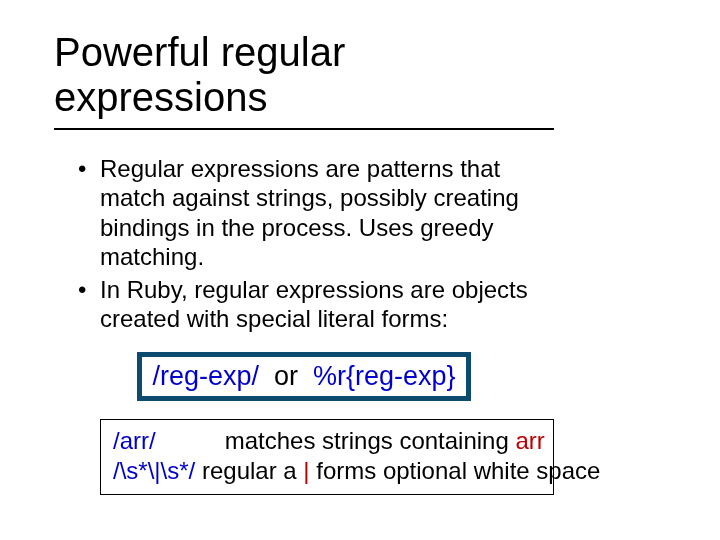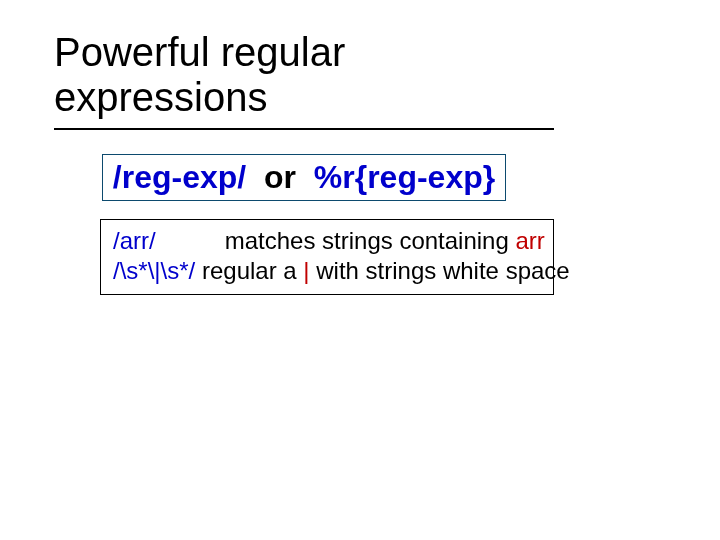--- a/index.html
+++ b/index.html
@@ -45,24 +45,23 @@
     position: absolute;
     left: 0;
     top: 0;
   }
   .syntax-box-wrap {
     text-align: center;
     margin: 18px 0 18px 0;
   }
   .syntax-box {
     display: inline-block;
-    border: 1px solid #0c4a6e;
+    border: 5px solid #0c4a6e;
     padding: 4px 10px;
-    font-size: 32px;
-    font-weight: bold;
+    font-size: 27px;
   }
   .code-blue { color: #0000cc; }
   .code-red  { color: #c00000; }
   .examples-box {
     border: 1px solid #000;
     margin: 10px 0 0 46px;
     padding: 6px 12px 8px 12px;
     font-size: 24px;
     line-height: 1.25;
   }
@@ -70,32 +69,36 @@
   .ex-pat { display: inline-block; min-width: 105px; }
 </style>
 </head>
 <body>
 
 <div class="slide">
 
   <h1 class="title">Powerful regular expressions</h1>
   <hr class="rule">
 
+  <ul class="body">
+    <li>Regular expressions are patterns that match against strings, possibly creating bindings in the process.  Uses greedy matching.</li>
+    <li>In Ruby, regular expressions are objects created with special literal forms:</li>
+  </ul>
 
   <div class="syntax-box-wrap">
     <div class="syntax-box">
       <span class="code-blue">/reg-exp/</span>&nbsp;&nbsp;<span>or</span>&nbsp;&nbsp;<span class="code-blue">%r{reg-exp}</span>
     </div>
   </div>
 
 
   <div class="examples-box">
     <div class="ex-row">
       <span class="ex-pat code-blue">/arr/</span>
       <span>matches strings containing </span><span class="code-red">arr</span>
     </div>
     <div class="ex-row">
       <span class="code-blue">/\s*\|\s*/</span>
-      <span>regular a </span><span class="code-red">|</span><span> with strings white space</span>
+      <span>regular a </span><span class="code-red">|</span><span> forms optional white space</span>
     </div>
   </div>
 
 </div>
 
 </body></html>

